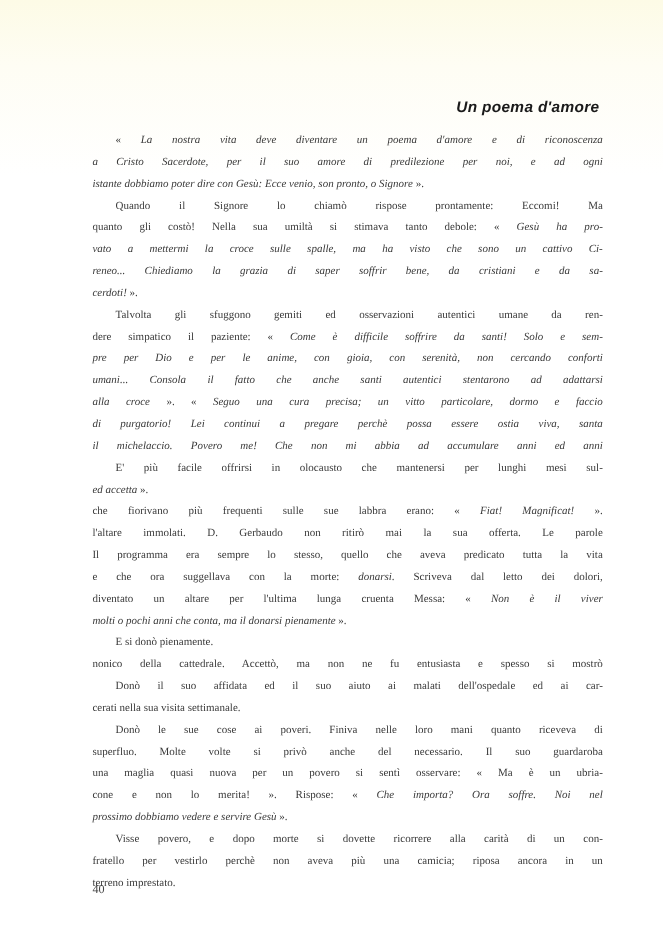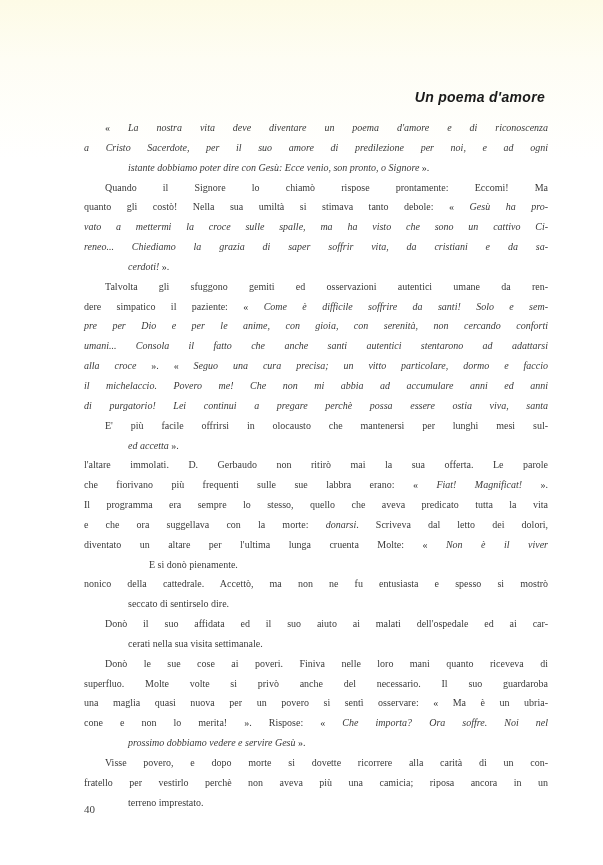--- a/index.html
+++ b/index.html
@@ -18,59 +18,59 @@
     font-size: 14px; color: #1a1a1a; letter-spacing: 0.3px;
   }
   .body-text {
     position: absolute; left: 84px; top: 118px; width: 464px;
   }
   .line {
     display: block; height: 19.85px; line-height: 19.85px;
     font-size: 10px; white-space: nowrap;
     text-align: justify; text-align-last: justify;
   }
-  .line.last { text-align-last: left; margin-left: 44px; }
+  .line.last { text-align-last: left; }
   .line.indent { padding-left: 21px; }
   .it { font-style: italic; }
   .page-number {
     position: absolute; left: 84px; top: 803px;
     font-size: 11px; color: #444;
   }
 </style>
 </head>
 <body>
 
 <div class="page">
   <div class="header-title">Un poema d'amore</div>
   <div class="body-text" id="body-text">
       <span class="line indent"><span>« </span><span class="it">La nostra vita deve diventare un poema d'amore e di riconoscenza</span></span>
       <span class="line"><span class="it">a Cristo Sacerdote, per il suo amore di predilezione per noi, e ad ogni</span></span>
       <span class="line last"><span class="it">istante dobbiamo poter dire con Gesù: Ecce venio, son pronto, o Signore</span><span> ».</span></span>
       <span class="line indent"><span>Quando il Signore lo chiamò rispose prontamente: Eccomi! Ma</span></span>
       <span class="line"><span>quanto gli costò! Nella sua umiltà si stimava tanto debole: « </span><span class="it">Gesù ha pro-</span></span>
       <span class="line"><span class="it">vato a mettermi la croce sulle spalle, ma ha visto che sono un cattivo Ci-</span></span>
-      <span class="line"><span class="it">reneo... Chiediamo la grazia di saper soffrir vita, da cristiani e da sa-</span></span>
+      <span class="line"><span class="it">reneo... Chiediamo la grazia di saper soffrir bene, da cristiani e da sa-</span></span>
       <span class="line last"><span class="it">cerdoti!</span><span> ».</span></span>
       <span class="line indent"><span>Talvolta gli sfuggono gemiti ed osservazioni autentici umane da ren-</span></span>
       <span class="line"><span>dere simpatico il paziente: « </span><span class="it">Come è difficile soffrire da santi! Solo e sem-</span></span>
       <span class="line"><span class="it">pre per Dio e per le anime, con gioia, con serenità, non cercando conforti</span></span>
       <span class="line"><span class="it">umani... Consola il fatto che anche santi autentici stentarono ad adattarsi</span></span>
       <span class="line"><span class="it">alla croce</span><span> ». « </span><span class="it">Seguo una cura precisa; un vitto particolare, dormo e faccio</span></span>
+      <span class="line"><span class="it">di purgatorio! Lei continui a pregare perchè possa essere ostia viva, santa</span></span>
       <span class="line"><span class="it">il michelaccio. Povero me! Che non mi abbia ad accumulare anni ed anni</span></span>
-      <span class="line"><span class="it">di purgatorio! Lei continui a pregare perchè possa essere ostia viva, santa</span></span>
       <span class="line indent"><span>E' più facile offrirsi in olocausto che mantenersi per lunghi mesi sul-</span></span>
       <span class="line last"><span class="it">ed accetta</span><span> ».</span></span>
+      <span class="line"><span>che fiorivano più frequenti sulle sue labbra erano: « </span><span class="it">Fiat! Magnificat!</span><span> ».</span></span>
       <span class="line"><span>l'altare immolati. D. Gerbaudo non ritirò mai la sua offerta. Le parole</span></span>
-      <span class="line"><span>che fiorivano più frequenti sulle sue labbra erano: « </span><span class="it">Fiat! Magnificat!</span><span> ».</span></span>
       <span class="line"><span>Il programma era sempre lo stesso, quello che aveva predicato tutta la vita</span></span>
       <span class="line"><span>e che ora suggellava con la morte: </span><span class="it">donarsi</span><span>. Scriveva dal letto dei dolori,</span></span>
-      <span class="line"><span>diventato un altare per l'ultima lunga cruenta Molte: « </span><span class="it">Non è il viver</span></span>
+      <span class="line"><span>diventato un altare per l'ultima lunga cruenta Messa: « </span><span class="it">Non è il viver</span></span>
+      <span class="line last"><span class="it">molti o pochi anni che conta, ma il donarsi pienamente</span><span> ».</span></span>
       <span class="line indent last"><span>E si donò pienamente.</span></span>
       <span class="line"><span>nonico della cattedrale. Accettò, ma non ne fu entusiasta e spesso si mostrò</span></span>
-      <span class="line last"><span>seccato di sentirselo dire.</span></span>
       <span class="line indent"><span>Donò il suo affidata ed il suo aiuto ai malati dell'ospedale ed ai car-</span></span>
       <span class="line last"><span>cerati nella sua visita settimanale.</span></span>
       <span class="line indent"><span>Donò le sue cose ai poveri. Finiva nelle loro mani quanto riceveva di</span></span>
       <span class="line"><span>superfluo. Molte volte si privò anche del necessario. Il suo guardaroba</span></span>
       <span class="line"><span>una maglia quasi nuova per un povero si sentì osservare: « Ma è un ubria-</span></span>
       <span class="line"><span>cone e non lo merita! ». Rispose: « </span><span class="it">Che importa? Ora soffre. Noi nel</span></span>
       <span class="line last"><span class="it">prossimo dobbiamo vedere e servire Gesù</span><span> ».</span></span>
       <span class="line indent"><span>Visse povero, e dopo morte si dovette ricorrere alla carità di un con-</span></span>
       <span class="line"><span>fratello per vestirlo perchè non aveva più una camicia; riposa ancora in un</span></span>
       <span class="line last"><span>terreno imprestato.</span></span>

